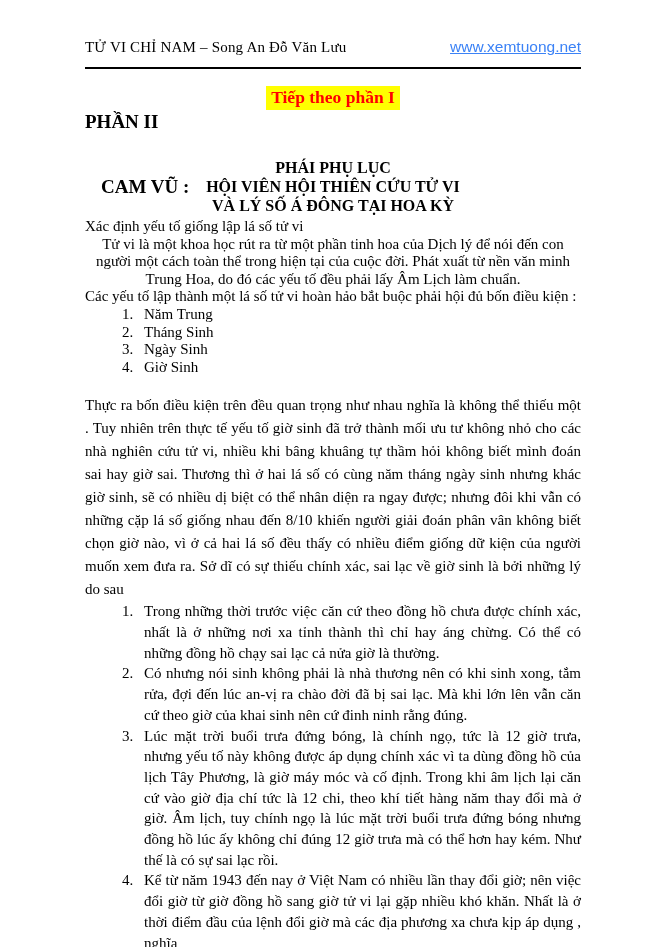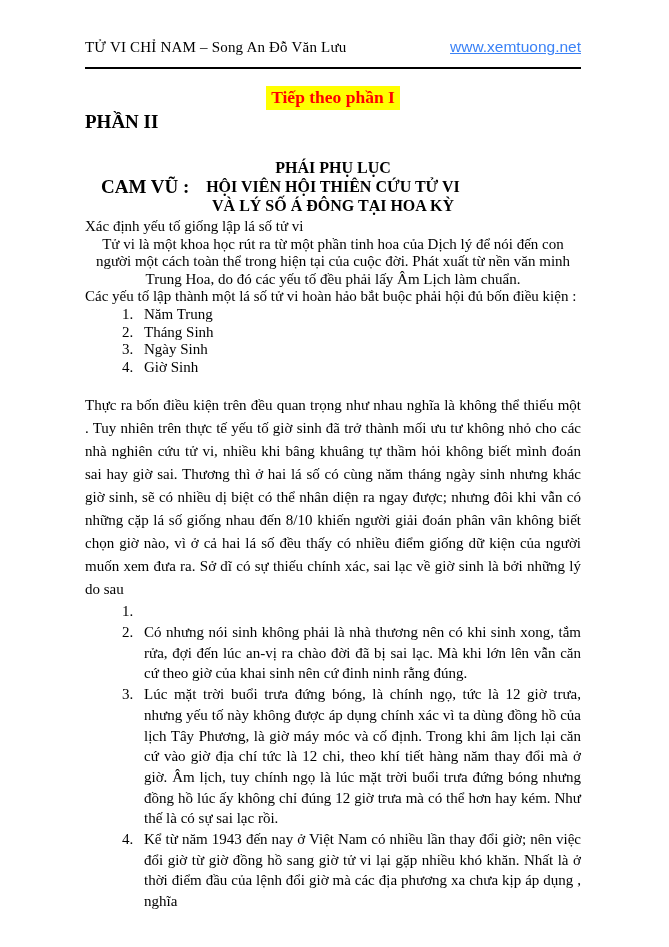--- a/index.html
+++ b/index.html
@@ -163,20 +163,21 @@
         <span class="num">4.</span>
         <span>Giờ Sinh</span>
       </div>
     </div>
 
     <p class="para discuss">Thực ra bốn điều kiện trên đều quan trọng như nhau nghĩa là không thể thiếu một . Tuy nhiên trên thực tế yếu tố giờ sinh đã trở thành mối ưu tư không nhỏ cho các nhà nghiên cứu tử vi, nhiều khi bâng khuâng tự thầm hỏi không biết mình đoán sai hay giờ sai. Thương thì ở hai lá số có cùng năm tháng ngày sinh nhưng khác giờ sinh,  sẽ có nhiều dị biệt có thể nhân diện ra ngay được; nhưng đôi khi vẫn có những cặp lá số giống nhau đến 8/10 khiến người giải đoán phân vân không biết chọn giờ nào, vì ở cả hai lá số đều thấy có nhiều điểm giống dữ kiện của người muốn xem đưa ra. Sở dĩ có sự thiếu chính xác, sai lạc về giờ sinh là bởi những lý do sau</p>
 
     <div class="rlist">
       <div class="ritem">
         <span class="rnum">1.</span>
+        <div class="rtext">Trong những thời trước việc căn cứ theo đồng hồ chưa được chính xác, nhất là ở những nơi xa tỉnh thành thì chỉ hay áng chừng. Có thể có những đồng hồ chạy sai lạc cả nửa giờ là thường.</div>
       </div>
       <div class="ritem">
         <span class="rnum">2.</span>
         <div class="rtext">Có nhưng nói sinh không phải là nhà thương nên có khi sinh xong, tắm rửa, đợi đến lúc an-vị ra chào đời đã bị sai lạc. Mà khi lớn lên vẫn căn cứ theo giờ của khai sinh nên cứ đinh ninh rằng đúng.</div>
       </div>
       <div class="ritem">
         <span class="rnum">3.</span>
         <div class="rtext">Lúc mặt trời buổi trưa đứng bóng, là chính ngọ, tức là 12 giờ trưa, nhưng yếu tố này không được áp dụng chính xác vì ta dùng đồng hồ của lịch Tây Phương, là giờ máy móc và cố định. Trong khi âm lịch lại căn cứ vào giờ địa chí tức là 12 chi, theo khí tiết hàng năm thay đổi mà ở giờ. Âm lịch, tuy chính ngọ là lúc mặt trời buổi trưa  đứng bóng nhưng đồng hồ lúc ấy không chỉ đúng 12 giờ trưa mà có thể hơn hay kém. Như thế là có sự sai lạc rồi.</div>
       </div>
       <div class="ritem">

